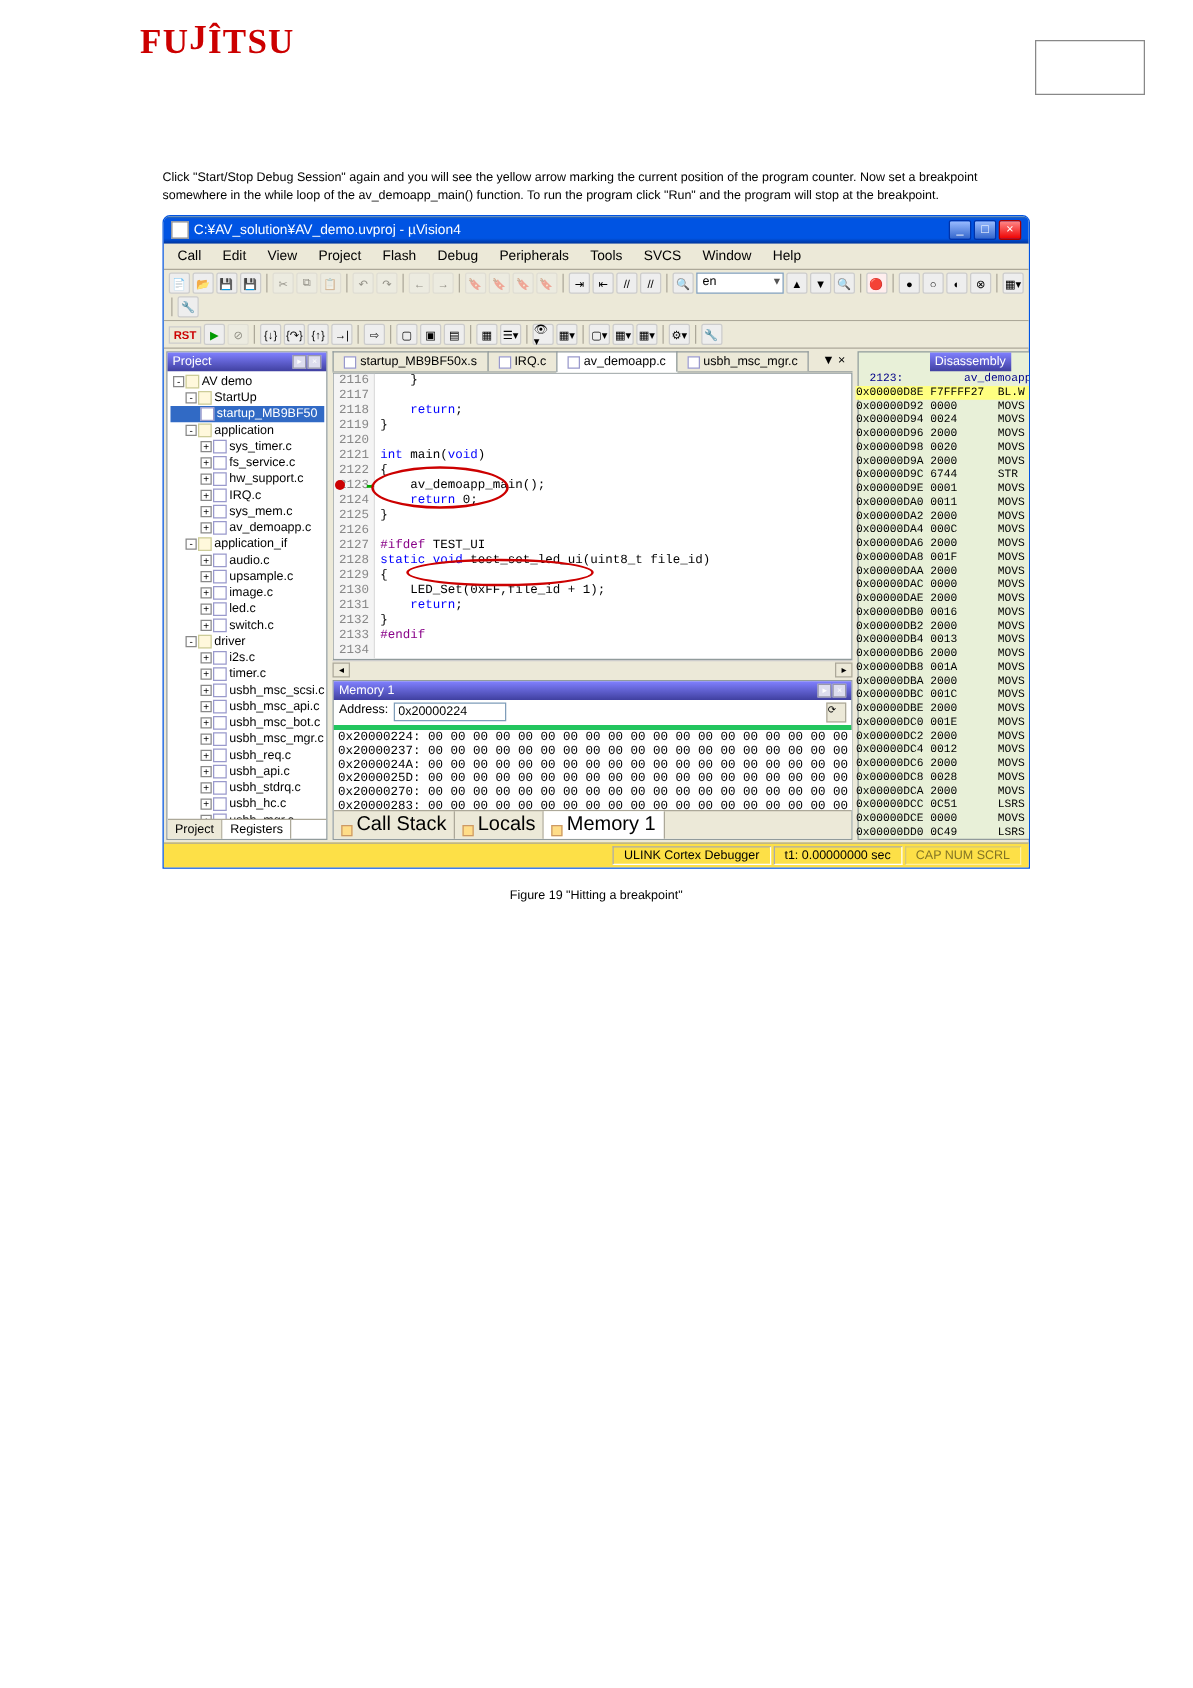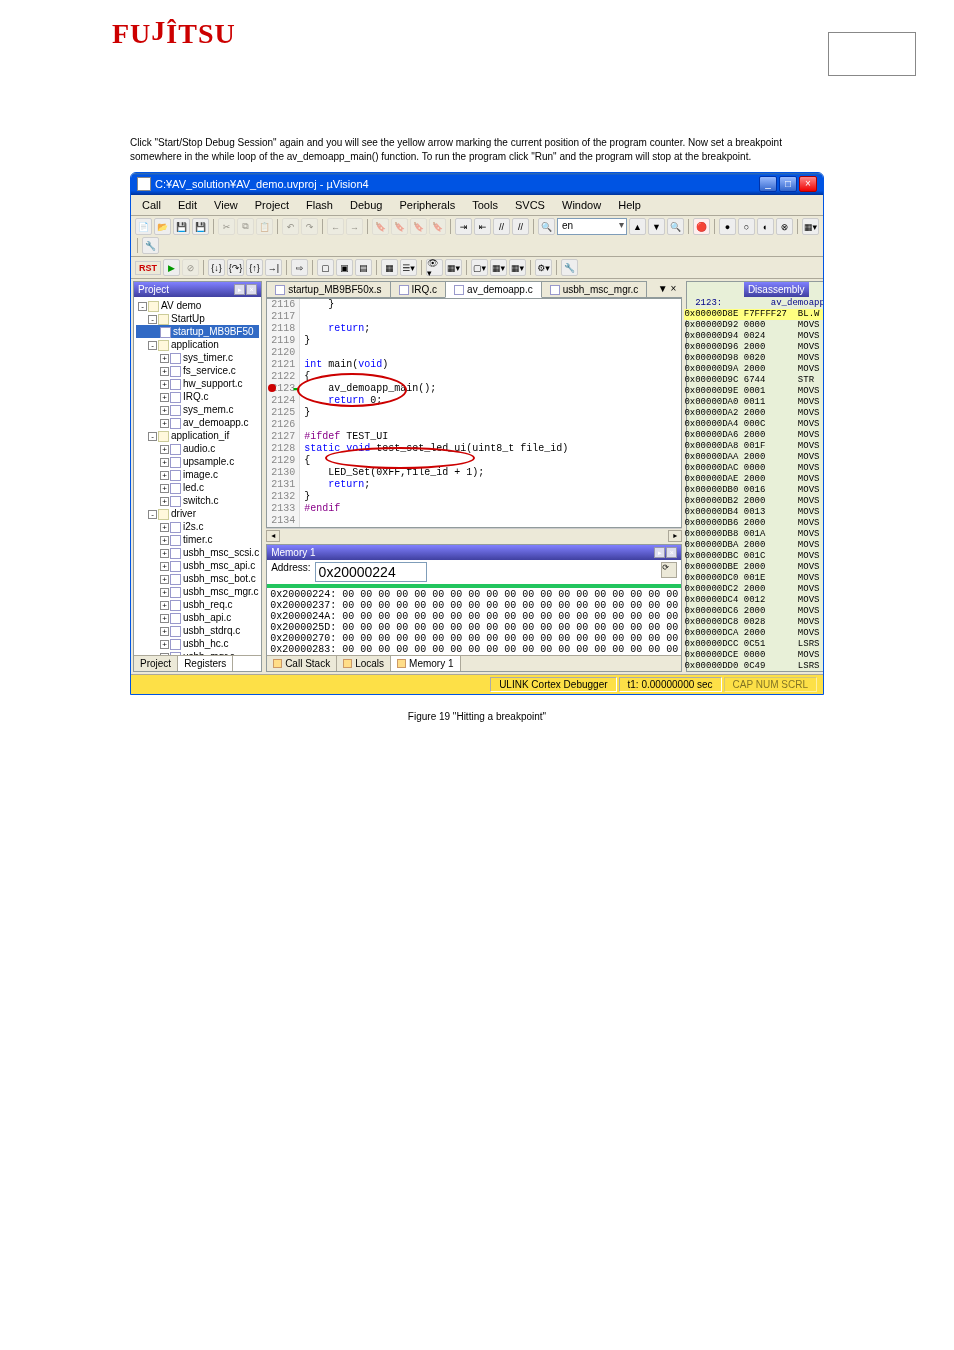--- a/index.html
+++ b/index.html
@@ -70,26 +70,26 @@
   .pp { color: #808; text-align: center; }
   .arrow-mark { position: absolute; left: 26px; top: 84px; color: #0a0; font-size: 11px; }
   .breakpoint { position: absolute; left: 1px; top: 85px; width: 8px; height: 8px; background: #c00; border-radius: 50%; }
   .ellipse1 { position: absolute; border: 2px solid #c00; border-radius: 50%; width: 110px; height: 34px; left: 30px; top: 74px; pointer-events: none; }
   .ellipse2 { position: absolute; border: 2px solid #c00; border-radius: 50%; width: 150px; height: 22px; left: 58px; top: 148px; pointer-events: none; }
   .editor-hscroll { border-top: 1px solid #ccc; background: #ece9d8; height: 14px; display: flex; align-items: center; }
   .editor-hscroll .harrow { width: 14px; height: 12px; border: 1px solid #aca899; text-align: center; font-size: 8px; background: #ece9d8; }
   
   .memory-panel { height: 128px; border: 1px solid #919b9c; margin-top: 2px; background: #fff; display: flex; flex-direction: column; }
   .mem-addr-row { padding: 2px 4px; display: flex; align-items: flex-start; gap: 4px; border-bottom: 4px solid #22c55e; }
-  .mem-addr-input { border: 1px solid #7f9db9; padding: 1px 3px; font-size: 14px; width: 112px; }
+  .mem-addr-input { border: 1px solid #7f9db9; padding: 1px 3px; font-size: 10px; width: 90px; }
   .mem-gobtn { width: 16px; height: 16px; border: 1px solid #aca899; background: #ece9d8; font-size: 8px; }
   .mem-body { flex: 1; overflow: auto; font-family: 'Courier New', monospace; font-size: 10px; padding: 1px 3px; background: #fff; }
   .mem-body div { white-space: pre; line-height: 11px; }
   .mem-tabs { display: flex; border-top: 1px solid #aca899; background: #ece9d8; }
-  .mem-tab { padding: 2px 6px; font-size: 10px; border-right: 1px solid #aca899; display: flex; align-items: center; gap: 3px; }
+  .mem-tab { padding: 2px 6px; font-size: 16px; border-right: 1px solid #aca899; display: flex; align-items: flex-end; gap: 3px; }
   .mem-tab.active { background: #fff; }
   .mtab-icon { width: 9px; height: 9px; background: #fd8; border: 1px solid #c96; }
   
   .disasm-panel { width: 180px; border: 1px solid #919b9c; margin: 2px; background: #e8f0d8; display: flex; flex-direction: column; align-items: center; }
   .disasm-body { flex: 1; overflow: auto; font-family: 'Courier New', monospace; font-size: 9px; padding: 1px 2px; }
   .disasm-body div { white-space: pre; line-height: 11px; }
   .disasm-body .hl { background: #ffff80; }
   .disasm-body .fname { color: #008; }
   
   .statusbar { background: #fde047; border-top: 1px solid #aca899; padding: 2px 6px; display: flex; font-size: 10px; }

